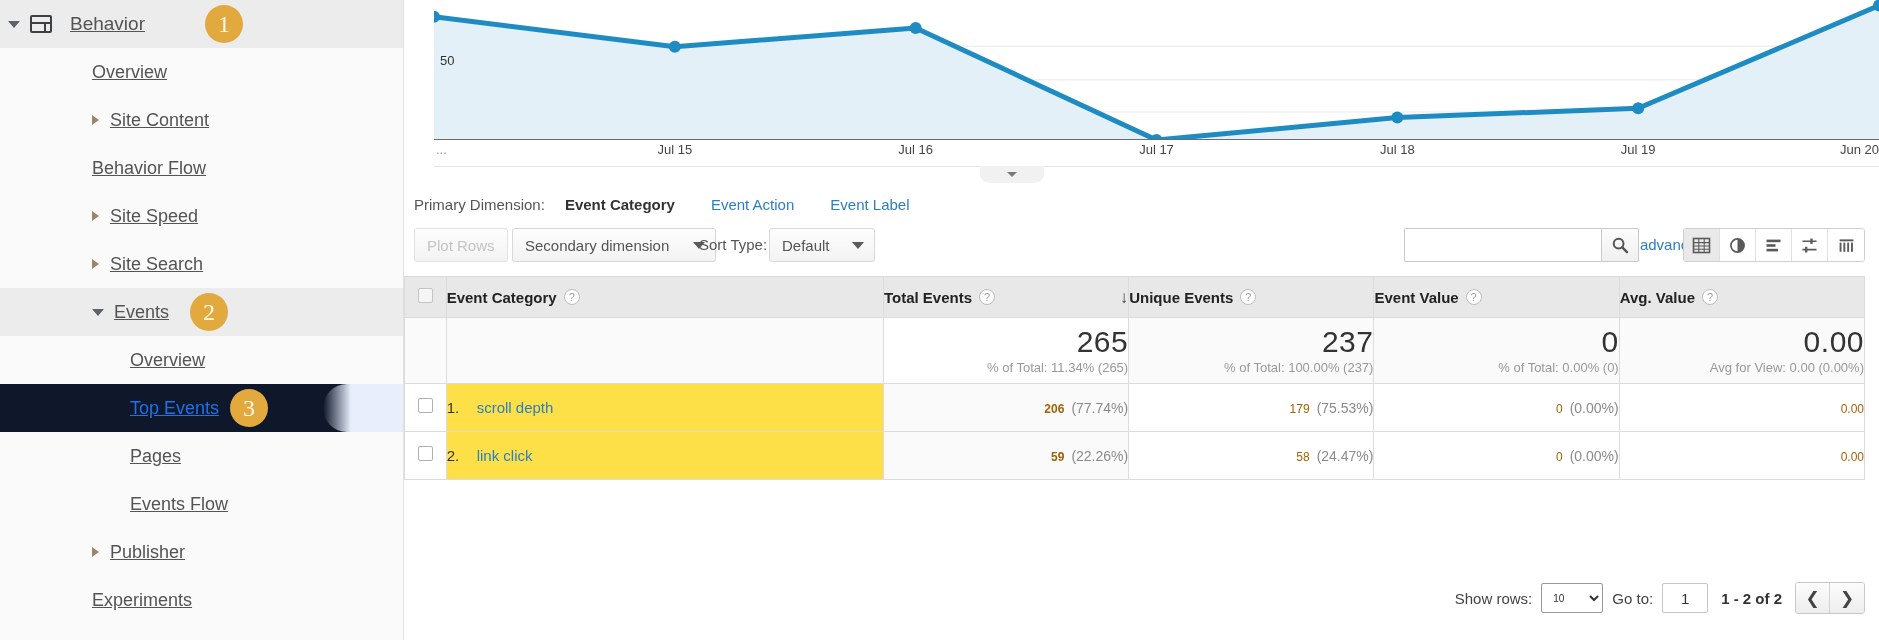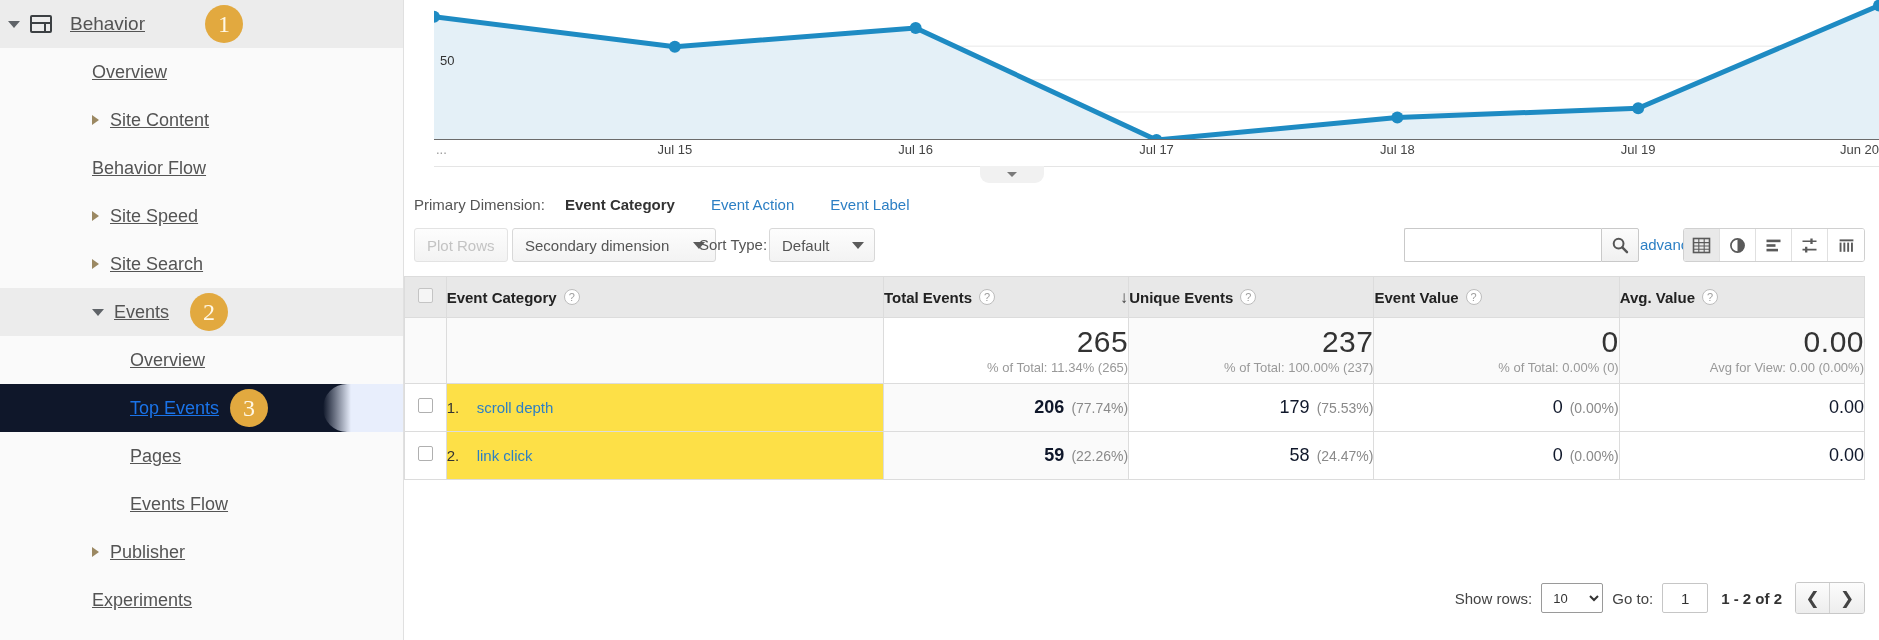--- a/index.html
+++ b/index.html
@@ -260,35 +260,35 @@
   .sum-big { font-size: 30px; color: #333; font-weight: 300; line-height: 1.05; letter-spacing: 0.5px;}
   .sum-sub { font-size: 13px; color: #999; margin-top: 2px; }
 
   tr.data-row td { height: 48px; }
   tr.data-row td.cell-dim { background: #fde047; padding: 0 10px; }
   tr.data-row td.cell-num { background: #fff; text-align: right; padding: 0 14px; }
   tr.data-row td.cell-num.shaded { background: #fafafa; }
   tr.data-row td.cell-chk { background: #fff; text-align: center; }
   .rank { display: inline-block; width: 30px; font-size: 15px; color: #333; }
   .dim-link { color: #2c7fc4; font-size: 15px; cursor: pointer; text-decoration: none; }
-  .num-main { font-size: 18px; color: #0f172a; margin-top: 20px; }
+  .num-main { font-size: 12px; color: #a16207; margin-top: 20px; }
   .num-main.bold { font-weight: bold; }
   .num-pct { font-size: 14px; color: #8a8a8a; margin-left: 7px; }
 
   
   #table-footer {
     position: absolute; right: 14px; top: 582px;
     display: flex; align-items: center; gap: 9px;
     font-size: 15px; color: #444;
     white-space: nowrap;
   }
   #show-rows-select {
     height: 30px; width: 62px;
     border: 1px solid #9a9a9a; border-radius: 2px;
-    background: #fff; font-size: 13px; color: #333;
+    background: #fff; font-size: 10px; color: #333;
     padding-left: 7px;
     font-family: "Liberation Sans", sans-serif;
   }
   #goto-input {
     height: 30px; width: 46px;
     border: 1px solid #c6c6c6; border-radius: 2px;
     background: #fff; font-size: 15px; color: #333;
     text-align: center; outline: none;
     font-family: "Liberation Sans", sans-serif;
   }

